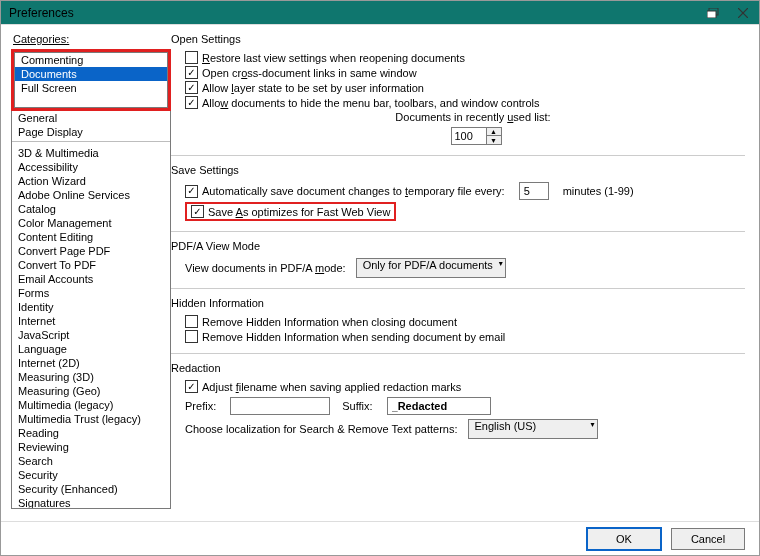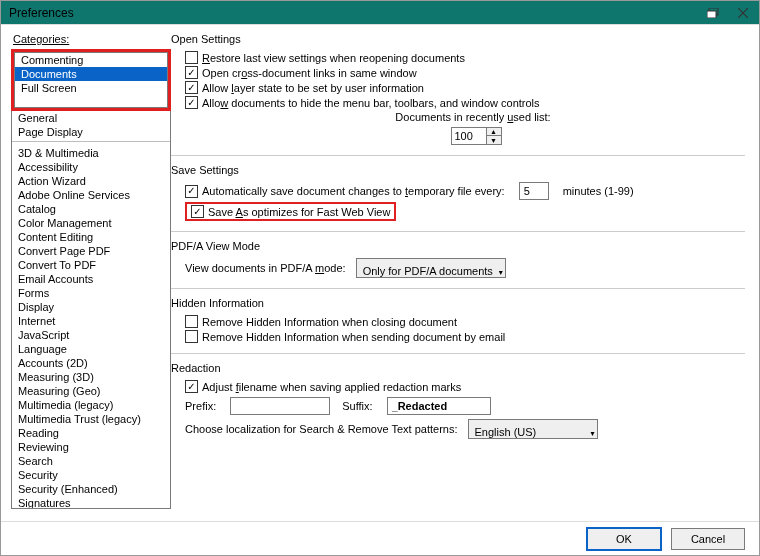--- a/index.html
+++ b/index.html
@@ -71,21 +71,21 @@
   .field-row { display:flex; align-items:center; gap:4px; margin: 2px 0 2px 14px; }
   .chk { width:13px; height:13px; border:1px solid #333; background:#fff; display:inline-flex; align-items:center; justify-content:center; font-size:10px; line-height:1; flex-shrink:0;}
   .chk.checked::after { content:"✓"; }
   .lbl .ul { text-decoration: underline; }
   .num-input { display:inline-flex; align-items:center; border:1px solid #7a7a7a; height:18px; margin-left:6px;}
   .num-input input { width:34px; border:none; font-size:11px; padding:1px 3px; outline:none; background:#fff;}
   .spinner { display:flex; flex-direction:column; border-left:1px solid #7a7a7a;}
   .spinner div { width:14px; height:8px; display:flex; align-items:center; justify-content:center; font-size:7px; line-height:1; background:#efefef; cursor:default;}
   .spinner div:first-child{ border-bottom:1px solid #7a7a7a;}
   .text-input { border:1px solid #7a7a7a; height:18px; padding:1px 4px; font-size:11px; background:#fff; }
-  .select { display:inline-flex; align-items:flex-end; border:1px solid #7a7a7a; height:20px; background:#efefef; padding:0 2px 0 6px; font-size:11px;}
+  .select { display:inline-flex; align-items:flex-start; border:1px solid #7a7a7a; height:20px; background:#efefef; padding:0 2px 0 6px; font-size:11px;}
   .select .caret { margin-left:6px; font-size:8px;}
   .highlight-red { border:2px solid #e02020; padding:1px 4px; display:inline-flex; align-items:center; gap:4px;}
   hr.sep { border:none; border-top:1px solid #ccc; margin:6px 0 8px 0;}
   .indent { margin-left:30px;flex-direction:column; }
   .pair-row { display:flex; align-items:center; gap:12px; margin:4px 0 4px 14px;}
   .pair-row .lab { margin-right:2px;}
   .footer {
     height:34px;
     border-top:1px solid #ddd;
     display:flex; justify-content:flex-end; align-items:center;
@@ -140,25 +140,25 @@
           <li>Accessibility</li>
           <li>Action Wizard</li>
           <li>Adobe Online Services</li>
           <li>Catalog</li>
           <li>Color Management</li>
           <li>Content Editing</li>
           <li>Convert Page PDF</li>
           <li>Convert To PDF</li>
           <li>Email Accounts</li>
           <li>Forms</li>
-          <li>Display</li>
+          <li>Identity</li>
           <li>Internet</li>
           <li>JavaScript</li>
           <li>Language</li>
-          <li>Accounts (2D)</li>
+          <li>Internet (2D)</li>
           <li>Measuring (3D)</li>
           <li>Measuring (Geo)</li>
           <li>Multimedia (legacy)</li>
           <li>Multimedia Trust (legacy)</li>
           <li>Reading</li>
           <li>Reviewing</li>
           <li>Search</li>
           <li>Security</li>
           <li>Security (Enhanced)</li>
           <li>Signatures</li>

